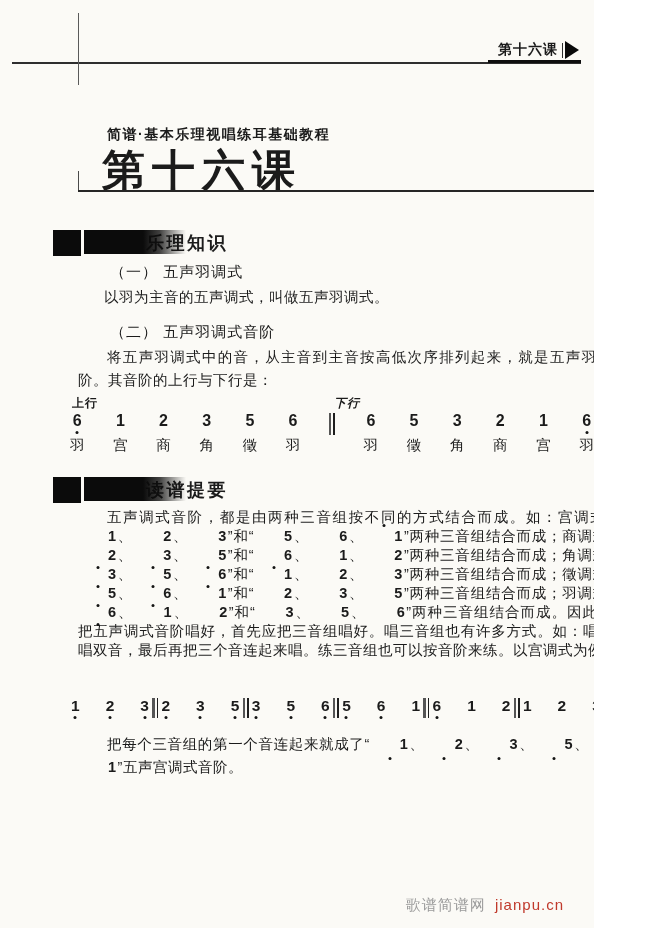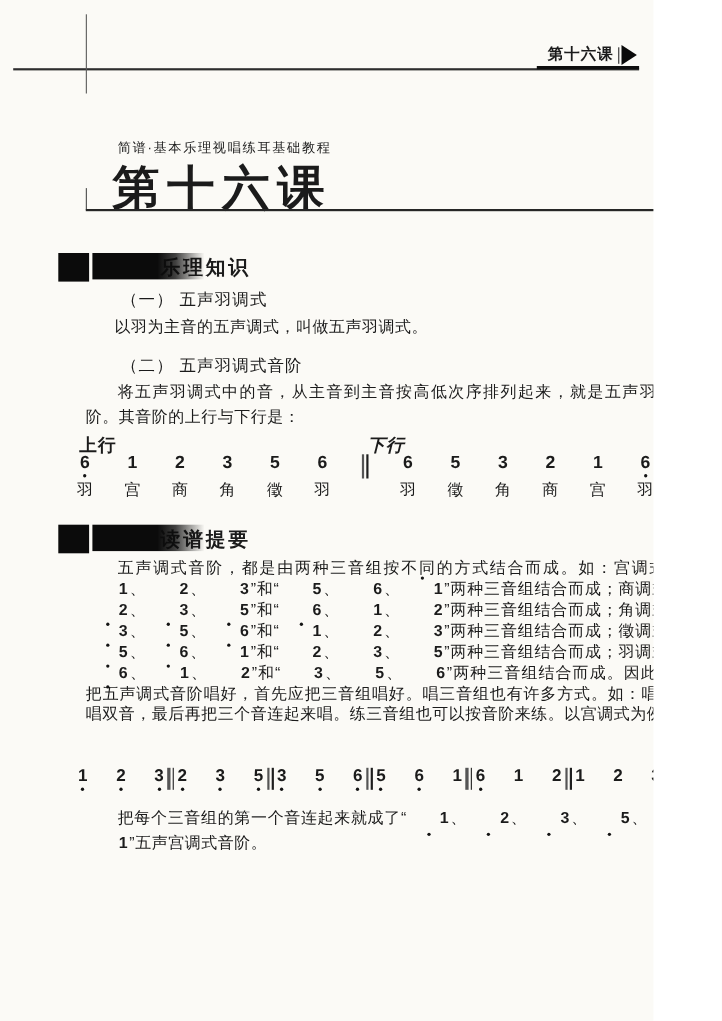--- a/index.html
+++ b/index.html
@@ -18,21 +18,21 @@
   .title-tick{position:absolute;left:78px;top:171px;width:1px;height:20px;background:#4a4a4a;}
   .title-rule{position:absolute;left:78px;top:190px;width:565px;height:1.5px;background:#262626;}
 
   
   .corner-tab{position:absolute;top:41px;right:15px;display:flex;align-items:center;}
   .corner-tab .tab-text{font-size:14px;font-weight:bold;letter-spacing:1px;}
   .corner-tab .tab-divider{width:1px;height:15px;background:#2c2c2c;margin:0 2px 0 4px;}
   .corner-tab .tab-arrow{width:0;height:0;border-left:14px solid #0a0a0a;border-top:9px solid transparent;border-bottom:9px solid transparent;}
 
   
-  .series{position:absolute;left:107px;top:126px;font-size:12px;font-weight:normal;letter-spacing:1.5px;}
+  .series{position:absolute;left:107px;top:126px;font-size:14px;font-weight:bold;letter-spacing:1.5px;}
   .page-title{position:absolute;left:102px;top:142px;margin:0;font-size:43px;font-weight:900;letter-spacing:7px;}
 
   
   .sec-header{position:absolute;left:53px;display:flex;align-items:center;height:27px;}
   .sec-header .sq{width:28px;height:26px;background:#0b0b0b;margin-right:3px;flex:none;}
   .sec-header .bar-wrap{position:relative;height:27px;display:flex;align-items:center;}
   .sec-header .bar{position:absolute;left:0;top:1px;width:102px;height:24px;z-index:2;
     background:linear-gradient(to right,#0b0b0b 0%,#0b0b0b 58%,rgba(11,11,11,.78) 74%,rgba(11,11,11,0) 100%);}
   .sec-header .sec-title{position:relative;z-index:1;padding-left:62px;font-size:18px;font-weight:bold;letter-spacing:2.5px;white-space:nowrap;}
   #sec1-header{top:229px;}
@@ -52,21 +52,21 @@
 
   
   .note{display:inline-block;position:relative;font-weight:bold;padding:0 1px;}
   .note.low::after,.note.high::before{content:"";position:absolute;left:50%;transform:translateX(-50%);
     width:3px;height:3px;border-radius:50%;background:#141414;}
   .note.low::after{bottom:-4px;}
   .note.high::before{top:-3px;}
 
   
   .scale{position:absolute;left:70px;top:395px;width:524px;height:62px;}
-  .scale .dir{position:absolute;top:0;font-size:16px;font-weight:bold;letter-spacing:1px;}
+  .scale .dir{position:absolute;top:0;font-size:12px;font-weight:bold;letter-spacing:1px;}
   .scale .dir.asc{left:2px;}
   .scale .dir.desc{left:264px;font-style:italic;}
   .scale-row{position:absolute;top:17px;left:0;right:0;display:flex;justify-content:space-between;align-items:flex-start;}
   .scale-col{display:flex;flex-direction:column;align-items:center;}
   .scale-col .note{font-size:16px;}
   .scale-col .tone-name{font-size:14.5px;margin-top:6px;letter-spacing:0;}
   .dbar{display:flex;align-items:flex-start;gap:2px;margin-top:1px;}
   .dbar i{display:block;height:22px;}
   .dbar i.b1{width:2.5px;background:#555;}
   .dbar i.b2{width:1.5px;background:#1e1e1e;}
@@ -240,14 +240,18 @@
       <span class="dbar">
         <i class="b1"></i>
         <i class="b2"></i>
       </span>
     </div>
 
   <p class="para" id="para2">把每个三音组的第一个音连起来就成了“<span class="note low">1</span>、<span class="note low">2</span>、<span class="note low">3</span>、<span class="note low">5</span>、<span class="note low">6</span>、<span class="note">1</span>”五声宫调式音阶。</p>
 
   <div class="corner-block"></div>
   <div class="corner-line"></div>
+  <div class="watermark">
+    <span class="wm-name">歌谱简谱网</span>
+    <span class="wm-url">jianpu.cn</span>
+  </div>
 
 </div>
 
 </body></html>

